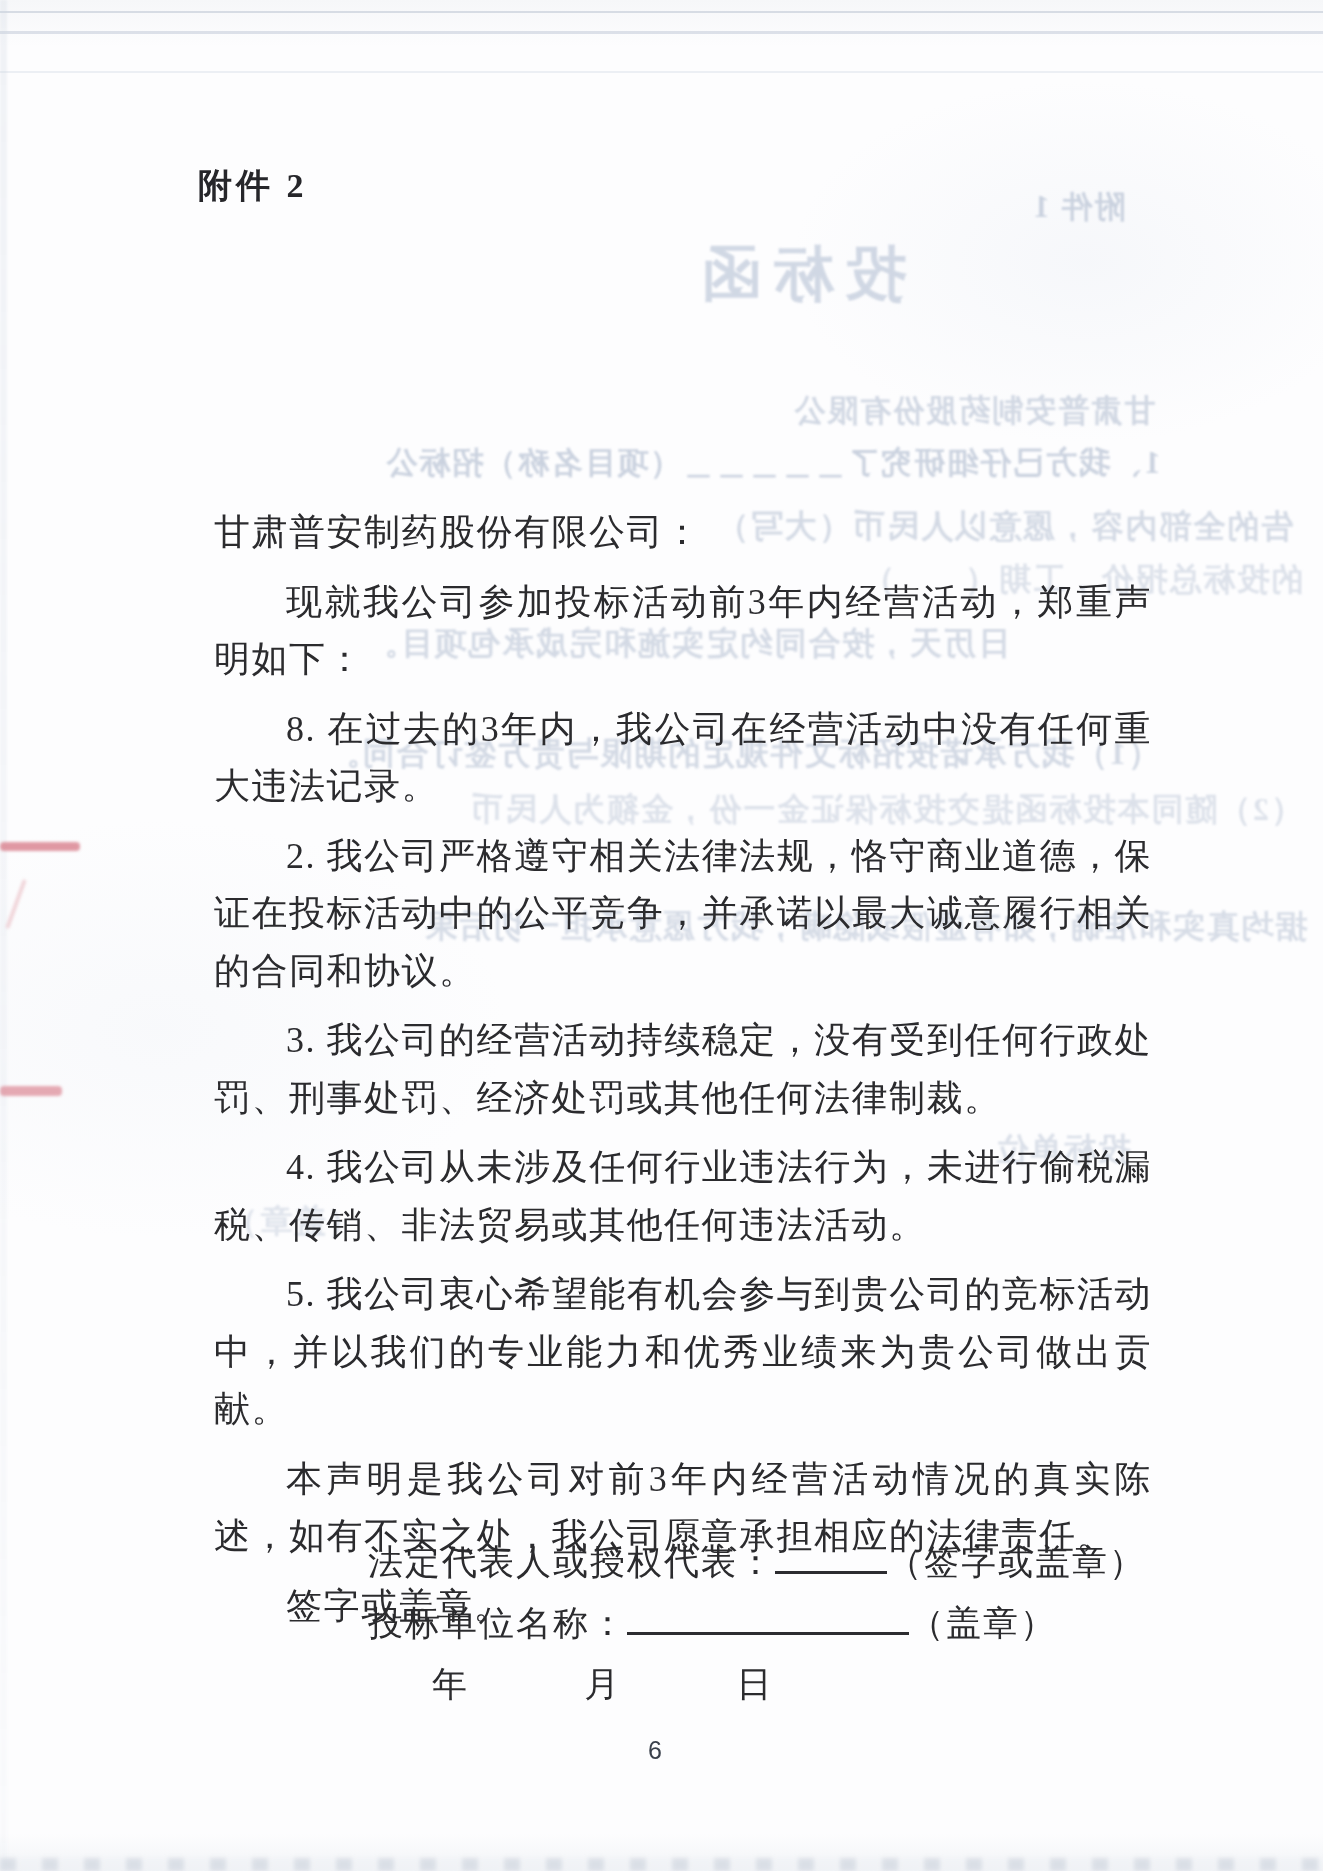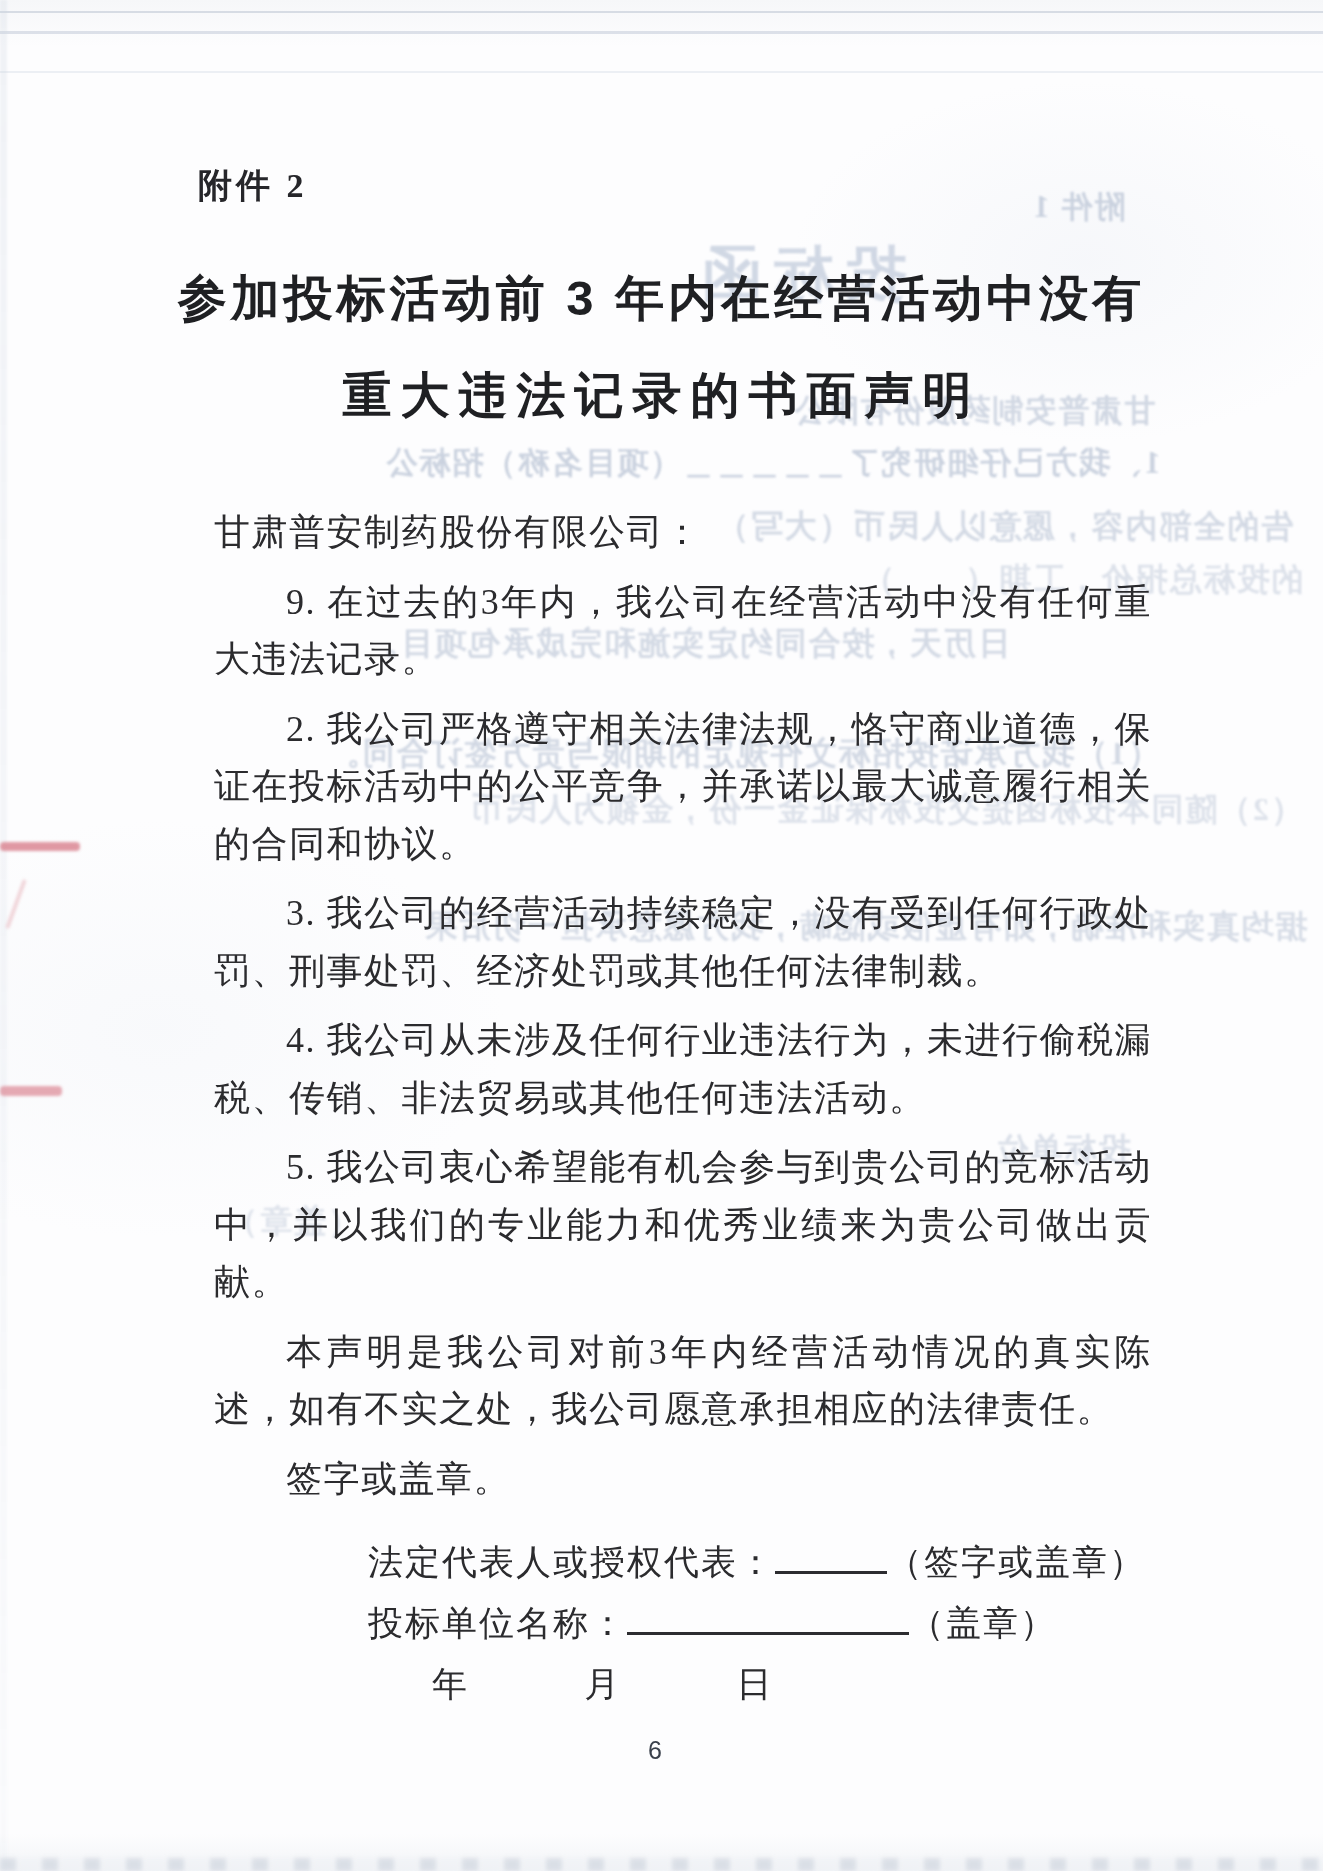--- a/index.html
+++ b/index.html
@@ -88,28 +88,25 @@
   <div class="bleed bt-line-d">的投标总报价，工期（　　）</div>
   <div class="bleed bt-line-e">日历天，按合同约定实施和完成承包项目。</div>
   <div class="bleed bt-line-f">（1）我方承诺按招标文件规定的期限与贵方签订合同。</div>
   <div class="bleed bt-line-g">（2）随同本投标函提交投标保证金一份，金额为人民币</div>
   <div class="bleed bt-line-h">据均真实和准确，如有虚假或隐瞒，我方愿意承担一切后果</div>
   <div class="bleed bt-line-i">投标单位</div>
   <div class="bleed bt-line-j">（盖章）</div>
 
   <div class="attachment-label">附件 2</div>
 
-  <div class="doc-title">
-    <div class="t1">参加投标活动前 3 年内在经营活动中没有</div>
-    <div class="t2">重大违法记录的书面声明</div>
-  </div>
 
   <div class="body-text">
     <p class="salutation">甘肃普安制药股份有限公司：</p>
-    <p class="para">9. 在过去的3年内，我公司在经营活动中没有任何重大违法记录。</p>
+    <p class="para">现就我公司参加投标活动前3年内经营活动，郑重声明如下：</p>
+    <p class="para">8. 在过去的3年内，我公司在经营活动中没有任何重大违法记录。</p>
     <p class="para">2. 我公司严格遵守相关法律法规，恪守商业道德，保证在投标活动中的公平竞争，并承诺以最大诚意履行相关的合同和协议。</p>
     <p class="para">3. 我公司的经营活动持续稳定，没有受到任何行政处罚、刑事处罚、经济处罚或其他任何法律制裁。</p>
     <p class="para">4. 我公司从未涉及任何行业违法行为，未进行偷税漏税、传销、非法贸易或其他任何违法活动。</p>
     <p class="para">5. 我公司衷心希望能有机会参与到贵公司的竞标活动中，并以我们的专业能力和优秀业绩来为贵公司做出贡献。</p>
     <p class="para">本声明是我公司对前3年内经营活动情况的真实陈述，如有不实之处，我公司愿意承担相应的法律责任。</p>
     <p class="para">签字或盖章。</p>
   </div>
 
   <div class="signature">
     <div>

